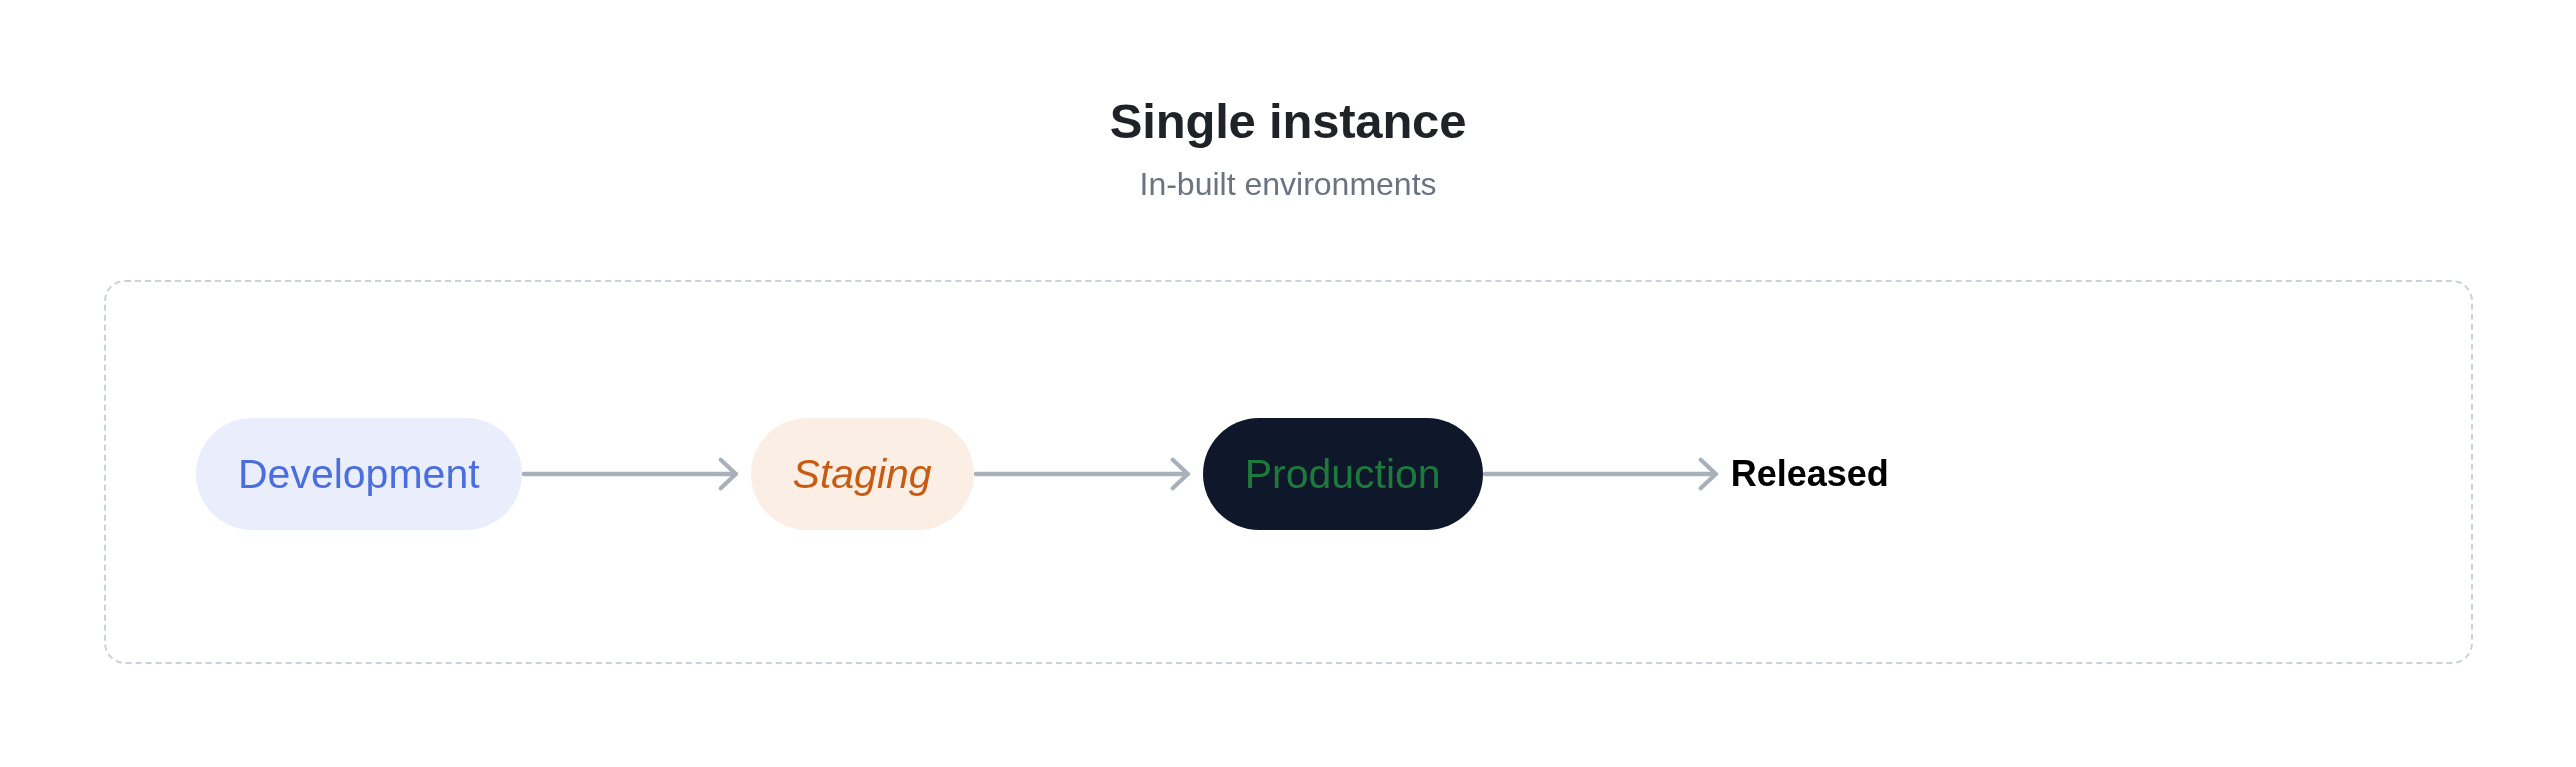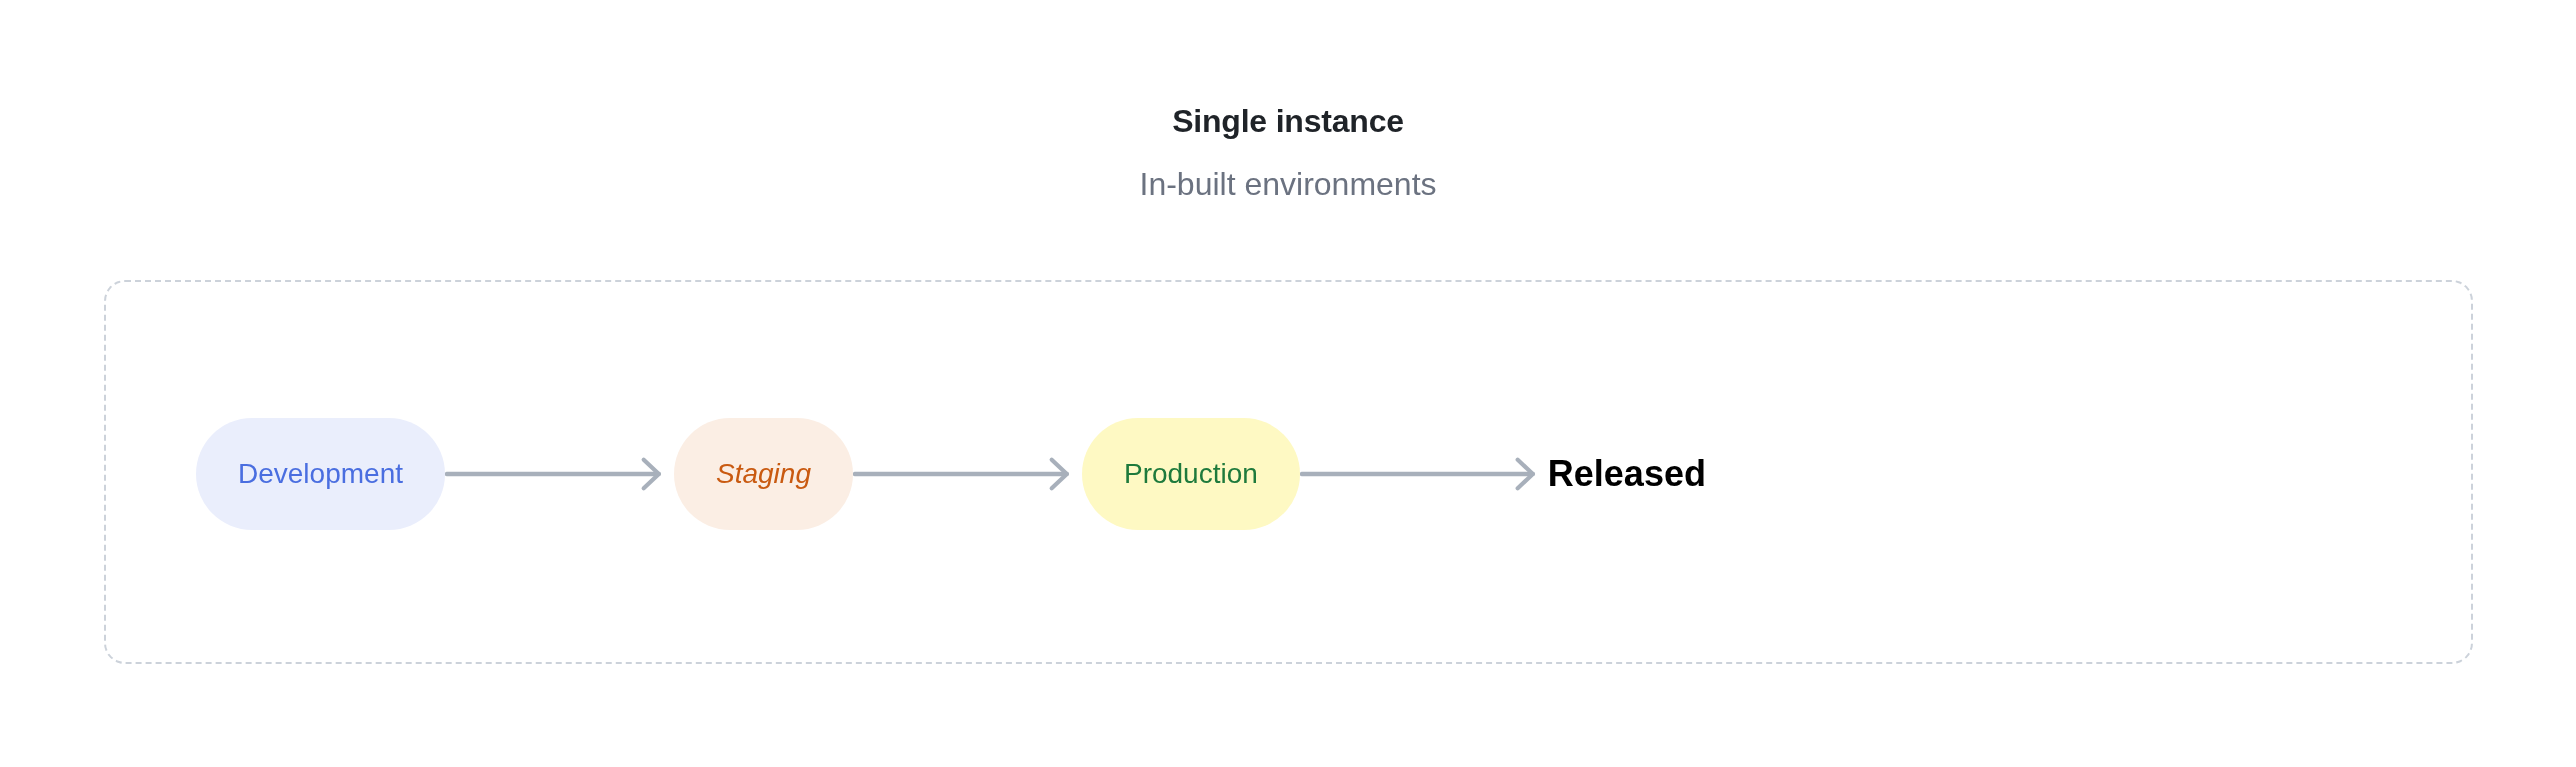--- a/index.html
+++ b/index.html
@@ -24,21 +24,21 @@
 
   
   .header {
     position: absolute;
     top: 97px;
     left: 0;
     width: 2576px;
     text-align: center;
   }
   .page-title {
-    font-size: 32px;
+    font-size: 49px;
     font-weight: 700;
     color: #1f2328;
     letter-spacing: -0.2px;
     line-height: 49px;
     margin: 0;
   }
   .page-subtitle {
     font-size: 32px;
     font-weight: 400;
     color: #6b7280;
@@ -71,35 +71,35 @@
   }
 
   .stage-pill {
     height: 112px;
     display: flex;
     align-items: center;
     justify-content: center;
     border-radius: 947px;
     box-sizing: border-box;
     padding: 12px 42px;
-    font-size: 28px;
+    font-size: 41px;
     font-weight: 400;
     white-space: nowrap;
   }
   .stage-pill.dev {
     background: #eaeefc;
     color: #4a6ee0;
   }
   .stage-pill.staging {
     background: #fbeee4;
     color: #c95a11;
     font-style: italic;
   }
   .stage-pill.production {
-    background: #fef9c3;
+    background: #0f172a;
     color: #1e7a3c;
   }
 
   .stage-plain {
     font-size: 36px;
     font-weight: 700;
     color: #000000;
     white-space: nowrap;
     display: flex;
     align-items: center;

